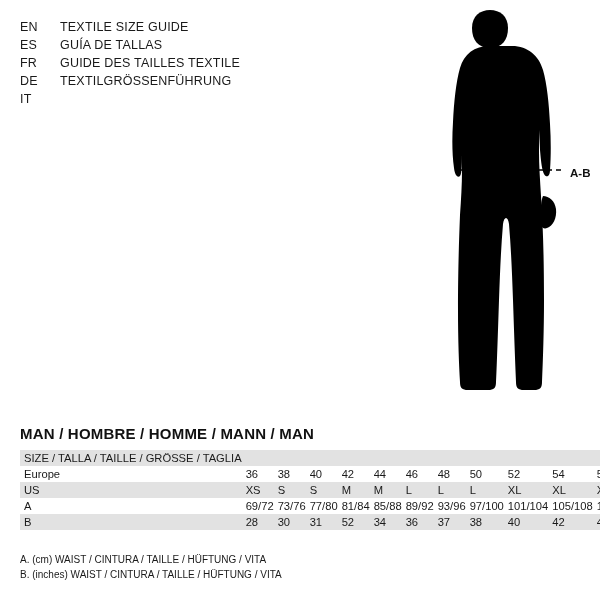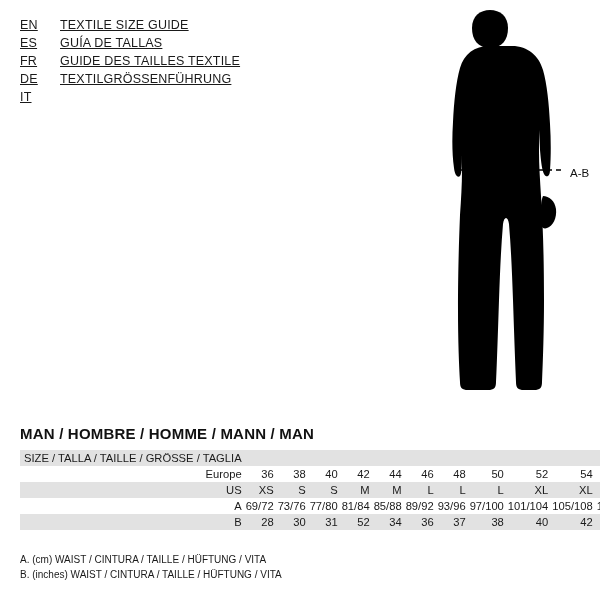--- a/index.html
+++ b/index.html
@@ -25,24 +25,23 @@
 
   
   .lang-block {
     position: absolute;
     left: 20px;
     top: 16px;
     width: 380px;
   }
   .lang-row {
     display: flex;
-    align-items: center;
+    align-items: flex-end;
     height: 18px;
     margin-bottom: 0px;
-    text-decoration: underline;
   }
   .lang-code {
     width: 40px;
     font-size: 12.5px;
     letter-spacing: 0.2px;
     color: #1a1a1a;
   }
   .lang-text {
     font-size: 12.5px;
     letter-spacing: 0.2px;
@@ -72,21 +71,21 @@
   .figure-svg {
     position: absolute;
     left: 0;
     top: 0;
   }
   .ab-label {
     position: absolute;
     left: 160px;
     top: 157px;
     font-size: 11.5px;
-    font-weight: normal;
+    font-weight: bold;
     color: #111;
   }
 
   
   .table-title {
     position: absolute;
     left: 20px;
     top: 425px;
     font-size: 15px;
     font-weight: bold;
@@ -98,21 +97,21 @@
     position: absolute;
     left: 20px;
     top: 450px;
     width: 560px;
     border-collapse: collapse;
     font-size: 11.2px;
     color: #1a1a1a;
   }
   table.size-table td, table.size-table th {
     padding: 2px 0 2px 4px;
-    text-align: right;
+    text-align: left;
     font-weight: normal;
     white-space: nowrap;
   }
   table.size-table th.row-head, table.size-table td.row-head {
     width: 86px;
   }
   table.size-table tr.shaded {
     background: #e2e2e2;
   }
   table.size-table tr.plain {

